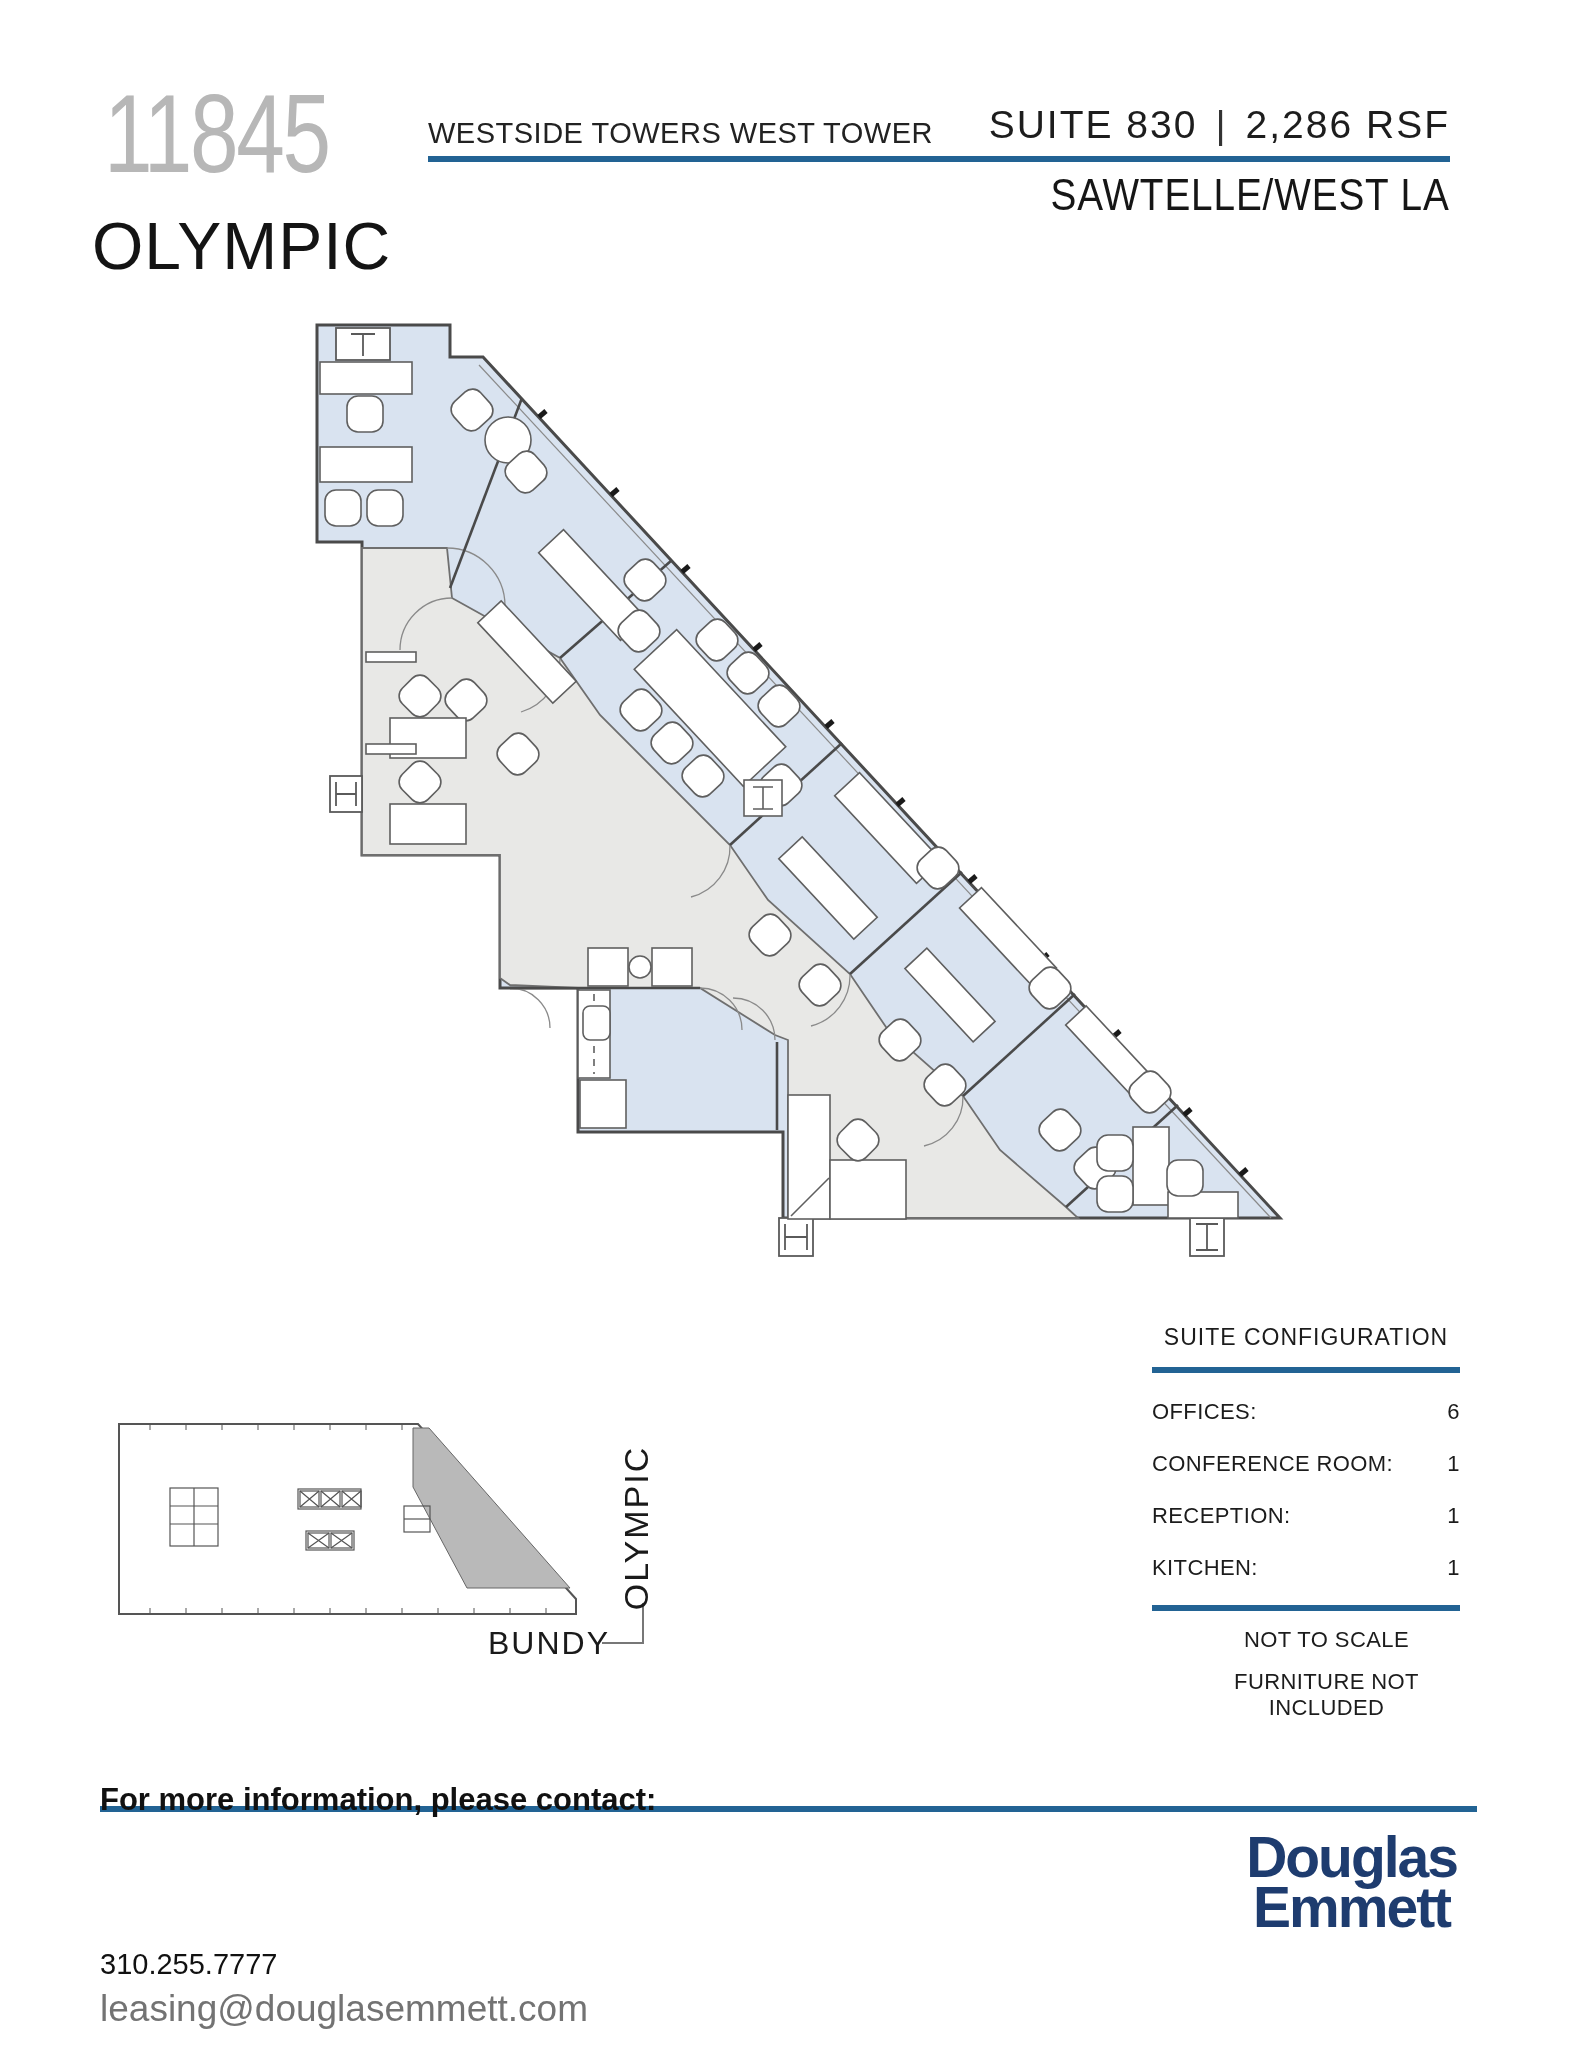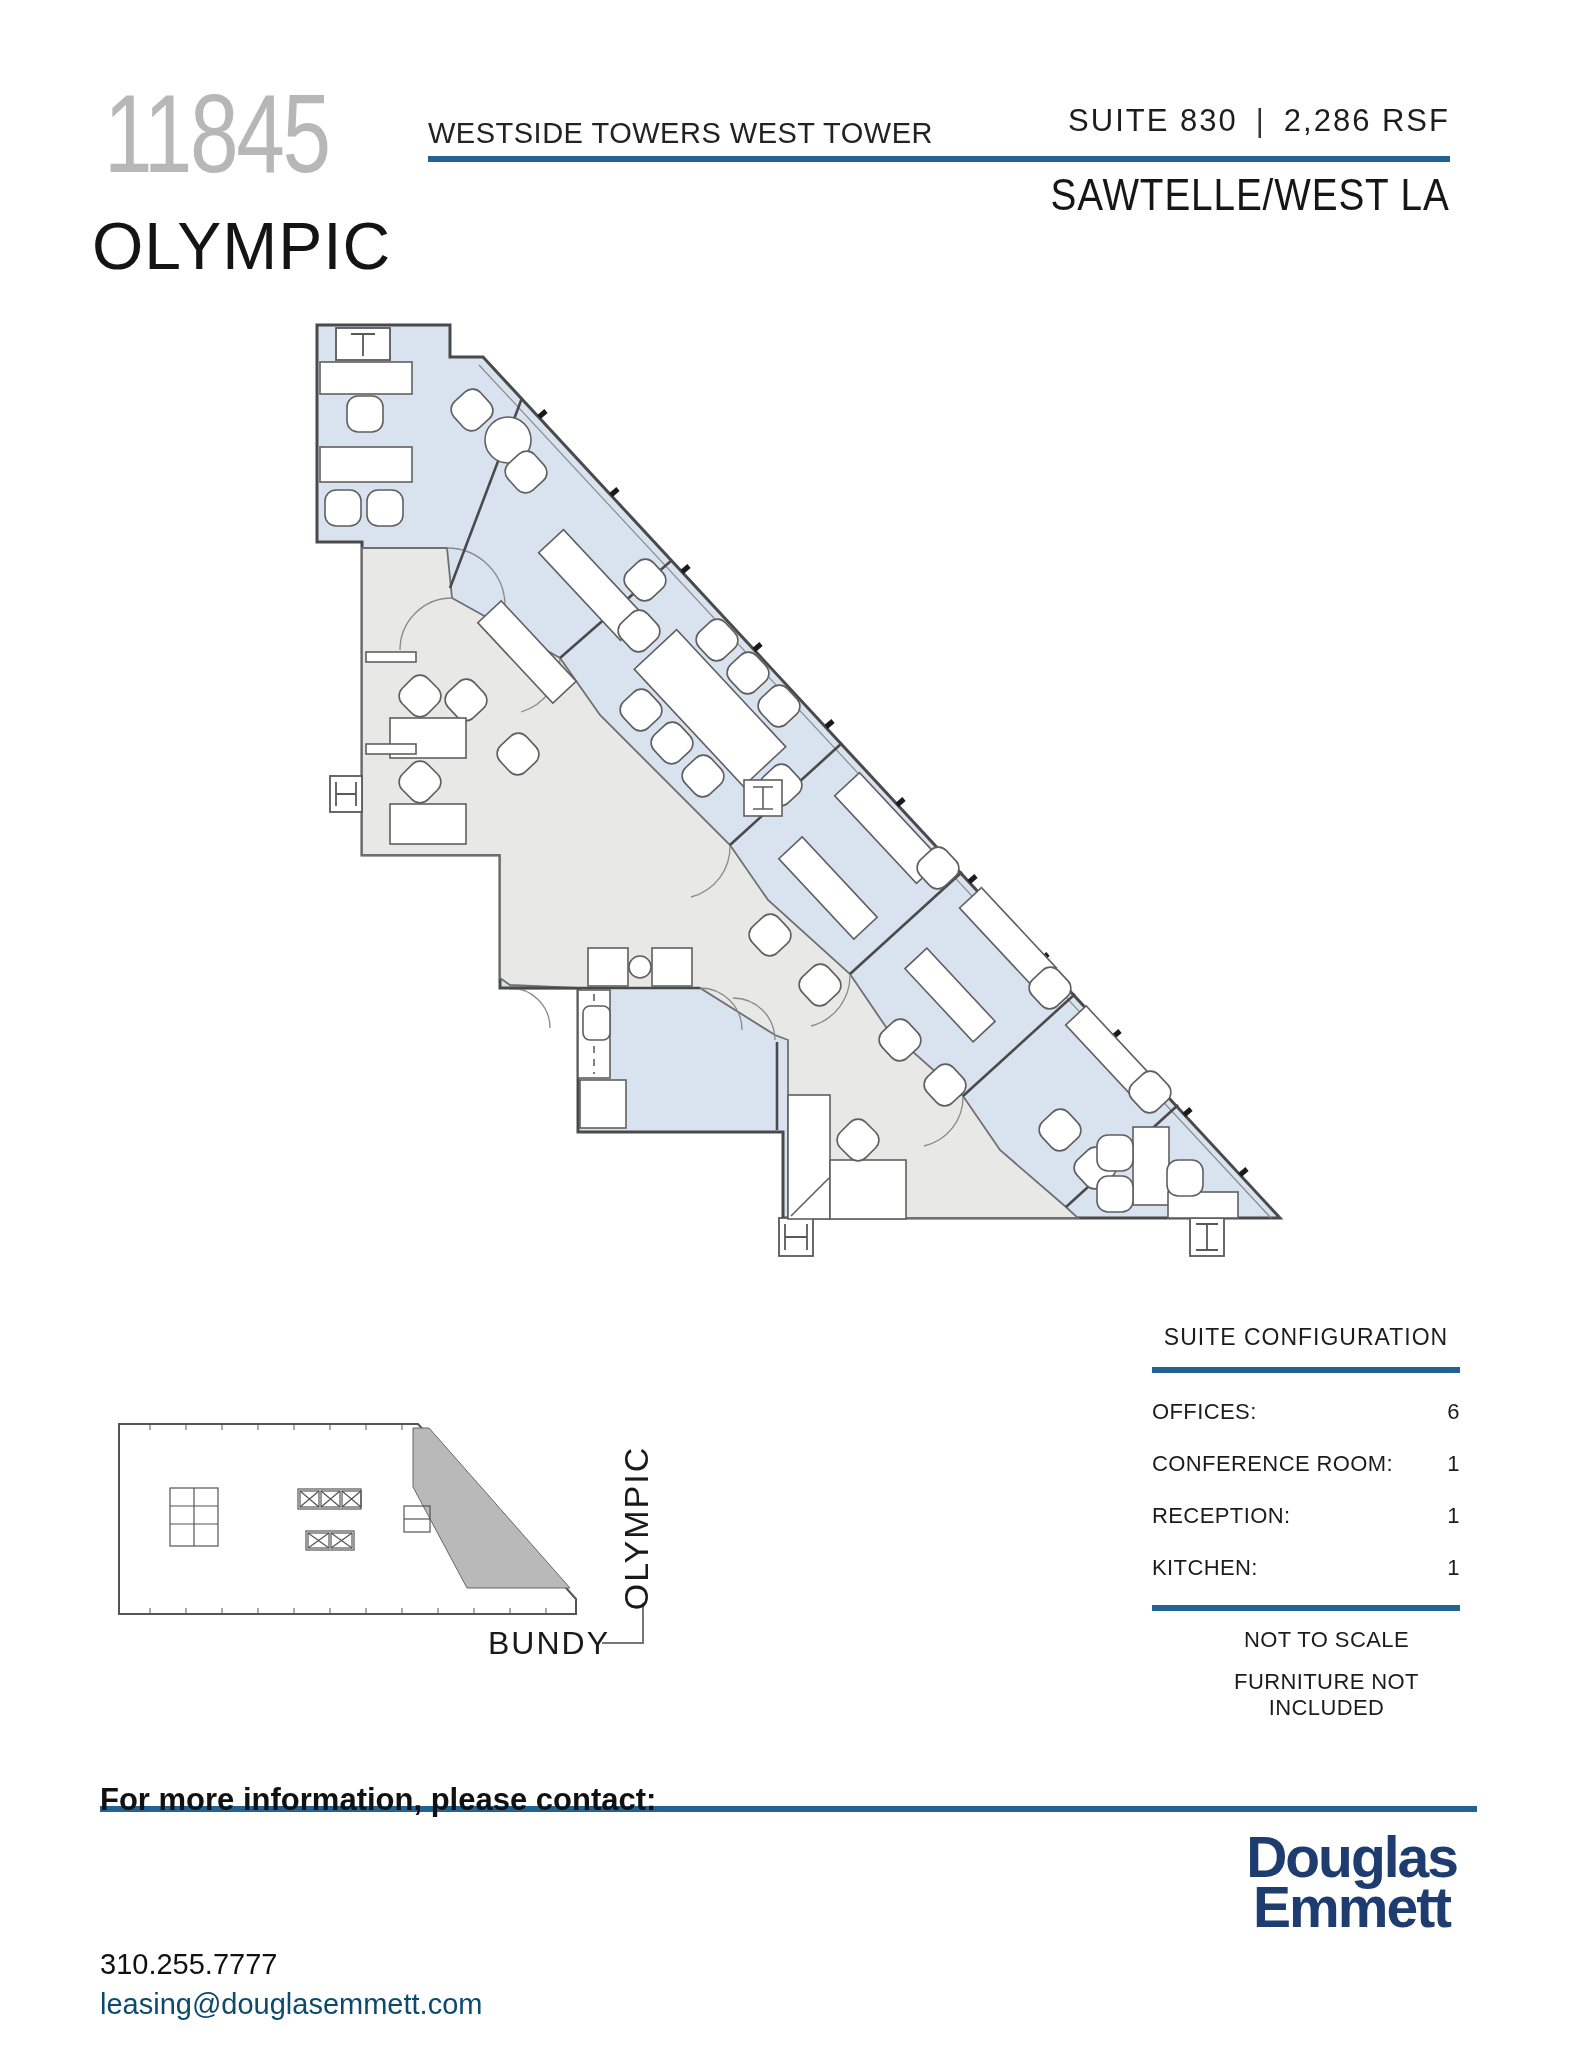--- a/index.html
+++ b/index.html
@@ -4,39 +4,39 @@
 <style>
   html,body{margin:0;padding:0;background:#fff;}
   body{width:1583px;height:2048px;position:relative;overflow:hidden;
        font-family:"Liberation Sans", sans-serif;color:#1c1c1c;}
   .abs{position:absolute;}
   
   #bldg-num{left:104px;top:78px;font-size:112px;color:#b7b7b7;font-weight:400;
             letter-spacing:-3px;transform:scaleX(.78);transform-origin:left top;line-height:1;}
   #bldg-name{left:92px;top:213px;font-size:66px;color:#141414;letter-spacing:1px;line-height:1;}
   #prop-title{left:428px;top:117px;font-size:29px;color:#222;letter-spacing:.5px;}
-  #suite-line{right:133px;top:103px;font-size:31px;color:#1d1d1d;letter-spacing:2px;white-space:nowrap;}
+  #suite-line{right:133px;top:103px;font-size:39px;color:#1d1d1d;letter-spacing:2px;white-space:nowrap;}
   #suite-line .sep{margin:0 18px;color:#333;}
   #header-rule{left:428px;top:156px;width:1022px;height:6px;background:#226394;}
   #submarket{right:133px;top:170px;font-size:44px;color:#161616;letter-spacing:1px;
              transform:scaleX(.88);transform-origin:right top;white-space:nowrap;}
   
   #suite-config{left:1152px;top:1324px;width:308px;}
   #suite-config .sc-title{text-align:center;font-size:23px;letter-spacing:1px;color:#1c1c1c;}
   .blue-rule{height:6px;background:#226394;}
   #suite-config .blue-rule.r1{margin:16px 0 6px 0;}
   #suite-config .sc-row{display:flex;justify-content:space-between;font-size:22px;
                         letter-spacing:.4px;margin-top:26px;text-align:center;}
   #suite-config .blue-rule.r2{margin-top:24px;}
   #suite-config .sc-note{text-align:center;font-size:22px;margin-top:16px;letter-spacing:.4px;margin-left:41px;}
   
   #footer-rule{left:100px;top:1806px;width:1377px;height:6px;background:#226394;}
   #contact-heading{left:100px;top:1782px;font-size:31px;font-weight:bold;color:#111;text-align:right;}
   #contact-phone{left:100px;top:1948px;font-size:29px;color:#111;}
-  #contact-email{left:100px;top:1988px;font-size:29px;color:#0c4a6e;}
+  #contact-email{left:100px;top:1988px;font-size:37px;color:#737373;}
   #de-logo{right:126px;top:1832px;text-align:center;color:#1e3c6f;font-weight:bold;
            font-size:57px;line-height:.88;letter-spacing:-2px;}
   svg text{font-family:"Liberation Sans", sans-serif;}
 </style>
 </head>
 <body>
 
 <div class="abs" id="bldg-num">11845</div>
 <div class="abs" id="bldg-name">OLYMPIC</div>
 <div class="abs" id="prop-title">WESTSIDE TOWERS WEST TOWER</div>

